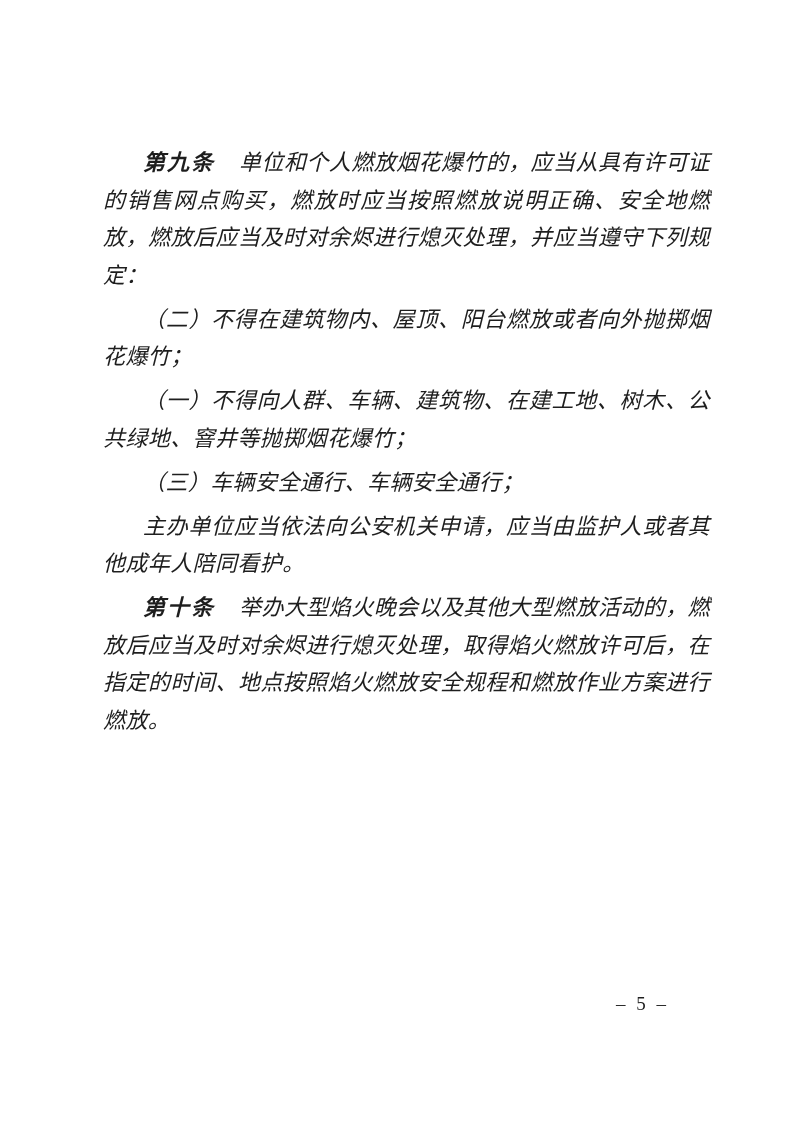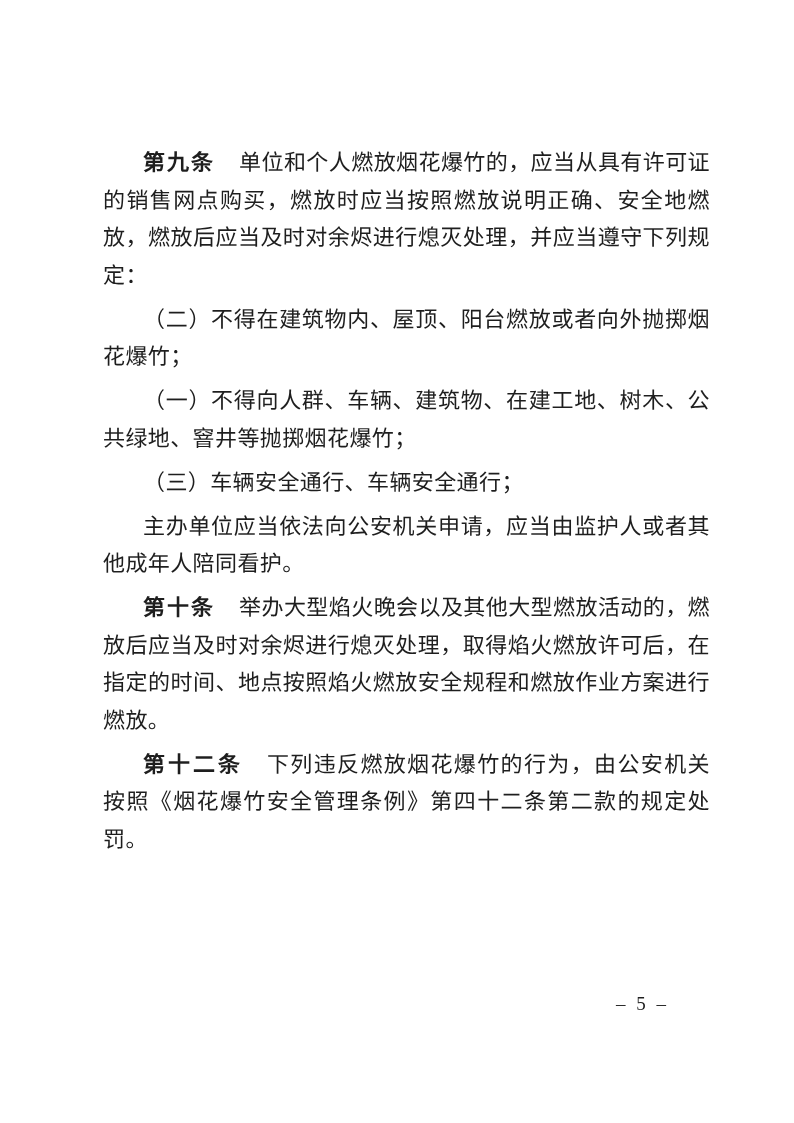--- a/index.html
+++ b/index.html
@@ -30,20 +30,21 @@
     font-size: 22px;
     line-height: 37.5px;
     letter-spacing: 0.4px;
     text-align: justify;
     color: #1e1e1e;
   }
   .content p {
     margin: 0;
     padding: 0;
     text-indent: 40px;
+    font-style: italic;
   }
   .content p + p {
     margin-top: 6.5px;
   }
   .head {
     font-weight: bold;
     font-family: "Liberation Sans", "DejaVu Sans", sans-serif;
     letter-spacing: 2px;
     margin-right: 24px;
   }
@@ -77,19 +78,18 @@
     <p><span class="head"></span><span>（一）不得向人群、车辆、建筑物、在建工地、树木、公共绿地、窨井等抛掷烟花爆竹；</span></p>
 
     <p><span class="head"></span><span>（三）车辆安全通行、车辆安全通行；</span></p>
 
 
     <p><span class="head"></span><span>主办单位应当依法向公安机关申请，应当由监护人或者其他成年人陪同看护。</span></p>
 
     <p><span class="head">第十条</span><span>举办大型焰火晚会以及其他大型燃放活动的，燃放后应当及时对余烬进行熄灭处理，取得焰火燃放许可后，在指定的时间、地点按照焰火燃放安全规程和燃放作业方案进行燃放。</span></p>
 
 
-    <p><span class="head">第十二条</span><span>下列违反燃放烟花爆竹的行为，由公安机关按照《烟花爆竹安全管理条例》第四十二条第二款的规定处罚。</span></p>
 
   </div>
 
   <div class="page-number">– 5 –</div>
 
 </div>
 
 </body></html>

